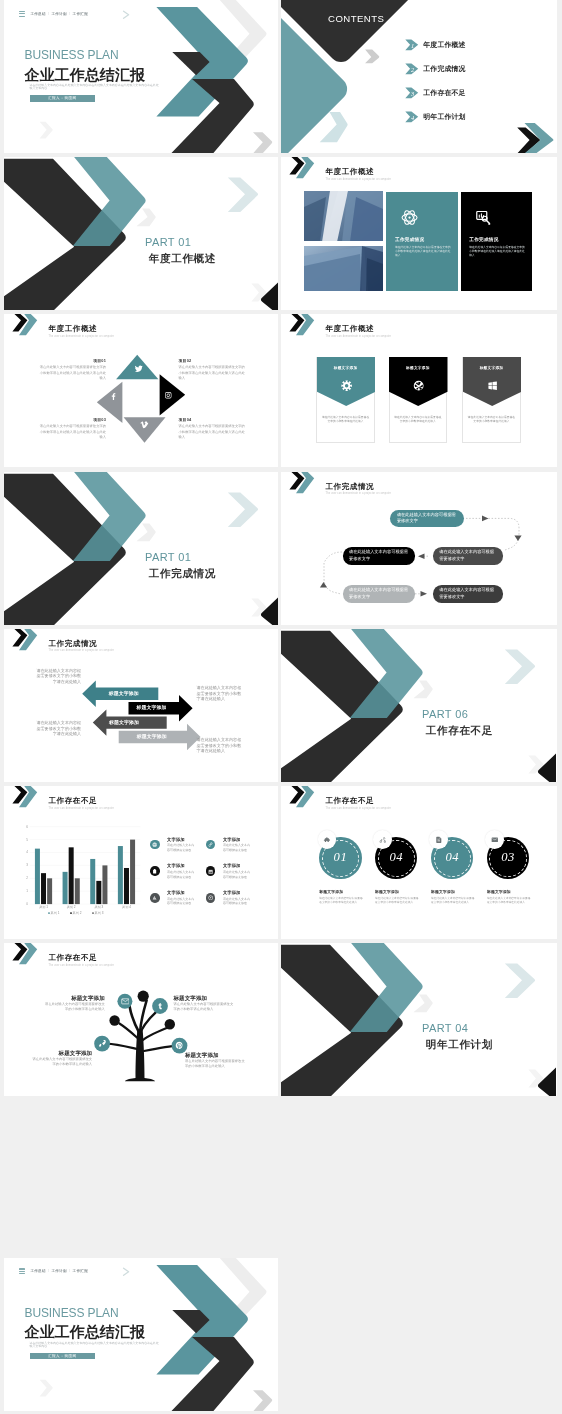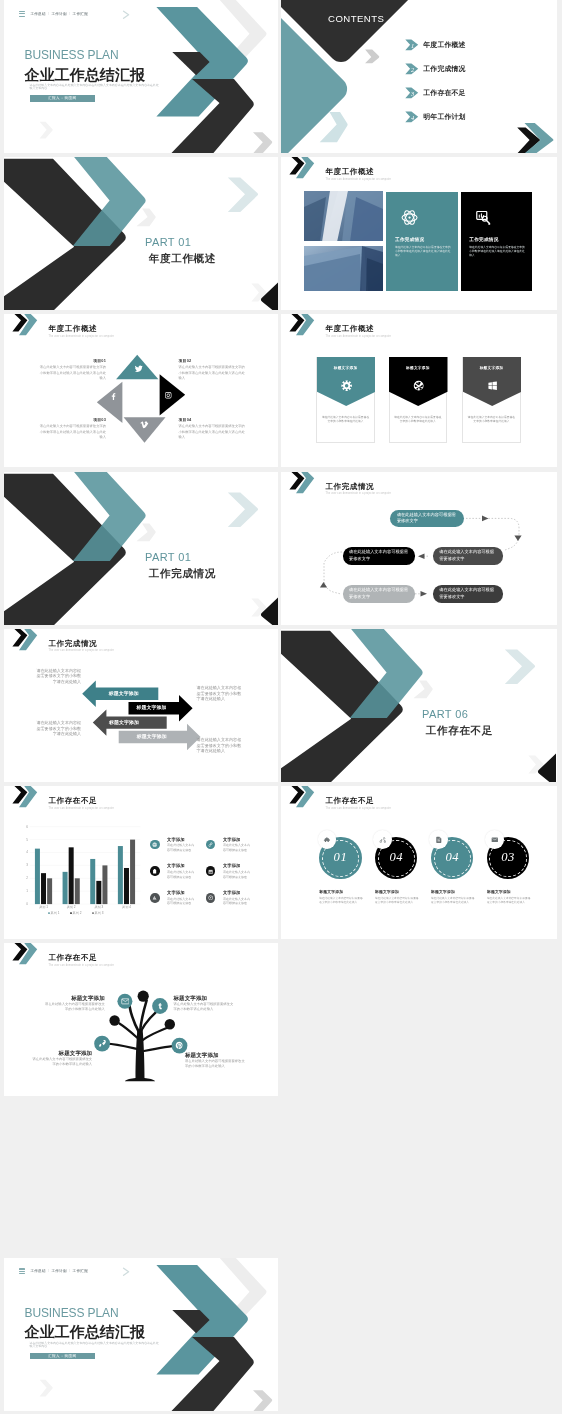--- a/index.html
+++ b/index.html
@@ -610,20 +610,34 @@
   <path d="M69.3 -1 L101.9 -1 L140.1 40.2 Q143.2 43.5 140.1 46.8 L105.8 89 L68.8 89 L105.6 43.5 Z" fill="#58949c" fill-opacity="0.88"></path>
   <path d="M138.1 51.5 L145.4 51.5 L151.4 59.3 Q152 60.1 151.4 60.9 L145.4 69.3 L132.4 69.3 L143.6 60.1 Z" fill="#efefef"></path>
   <path d="M247.4 126.4 L254.4 126.4 L261.9 134.6 Q262.7 135.5 261.9 136.4 L254.4 144.6 L247.4 144.6 L254.9 135.5 Z" fill="#f4f4f4"></path>
   <path d="M275 124.5 L275 155.5 L271.5 155.5 L258.2 144.8 Q255.6 142.7 258.2 140.6 Z" fill="#141414"></path>
 </svg>
 <div class="part-txt" style="left:141px;top:79px;width:71px;">
  <div class="p1">PART 06</div>
  <div class="p2">工作存在不足</div>
 </div>
 </div>
+<div class="slide r" style="top:943.2px">
+<svg class="abs" width="276" height="153" viewBox="0 0 276 153" style="left:0;top:0">
+  <path d="M223.8 20.5 L236.3 20.5 L253.4 36 Q254.8 37.3 253.4 38.6 L236.3 55 L223.8 55 L241 37.3 Z" fill="#dbe7e9"></path>
+  <path d="M-25 1.7 L49 1.7 L120 76.6 Q123.6 80.4 120 84.2 L46 157 L-25 157 L70.2 89.7 Z" fill="#2c2c2c"></path>
+  <path d="M69.3 -1 L101.9 -1 L140.1 40.2 Q143.2 43.5 140.1 46.8 L105.8 89 L68.8 89 L105.6 43.5 Z" fill="#58949c" fill-opacity="0.88"></path>
+  <path d="M138.1 51.5 L145.4 51.5 L151.4 59.3 Q152 60.1 151.4 60.9 L145.4 69.3 L132.4 69.3 L143.6 60.1 Z" fill="#efefef"></path>
+  <path d="M247.4 126.4 L254.4 126.4 L261.9 134.6 Q262.7 135.5 261.9 136.4 L254.4 144.6 L247.4 144.6 L254.9 135.5 Z" fill="#f4f4f4"></path>
+  <path d="M275 124.5 L275 155.5 L271.5 155.5 L258.2 144.8 Q255.6 142.7 258.2 140.6 Z" fill="#141414"></path>
+</svg>
+<div class="part-txt" style="left:141px;top:79px;width:71px;">
+ <div class="p1">PART 04</div>
+ <div class="p2">明年工作计划</div>
+</div>
+</div>
 <div class="slide l" style="top:1257.6px">
 <svg class="abs" width="274" height="153" viewBox="0 0 274 153" style="left:0;top:0">
   <path d="M214 -2 L230 -2 L261.5 31.7 Q263.5 33.8 261.5 36 L230 69.5 L214 69.5 L245.5 33.8 Z" fill="#ededed"></path>
   <path d="M152.4 7.1 L193.1 7.1 L242.3 57.6 Q245.6 61 242.3 64.4 L194.6 116.6 L152.4 116.6 L203 62 Z" fill="#5a959e"></path>
   <path d="M168.3 51.9 L195.7 51.9 L205.6 61.9 L192.1 75.2 Z" fill="#2e2e2e"></path>
   <path d="M188 79 L230 79 L248 100.6 Q251.6 104.2 248 107.8 L209 153.5 L167 153.5 L215.5 103 Z" fill="#2e2e2e"></path>
   <path d="M249 132.2 L258.5 132.2 L267.6 141 Q268.8 142.2 267.6 143.4 L258.5 153.5 L249 153.5 L258.8 142.2 Z" fill="#d5d5d5"></path>
   <path d="M35.6 121.8 L41.6 121.8 L48.5 129.2 Q49 129.8 48.5 130.4 L41.6 138.6 L35.6 138.6 L42.6 129.8 Z" fill="#f3f3f3"></path>
 </svg>
 <div class="cov-nav">

